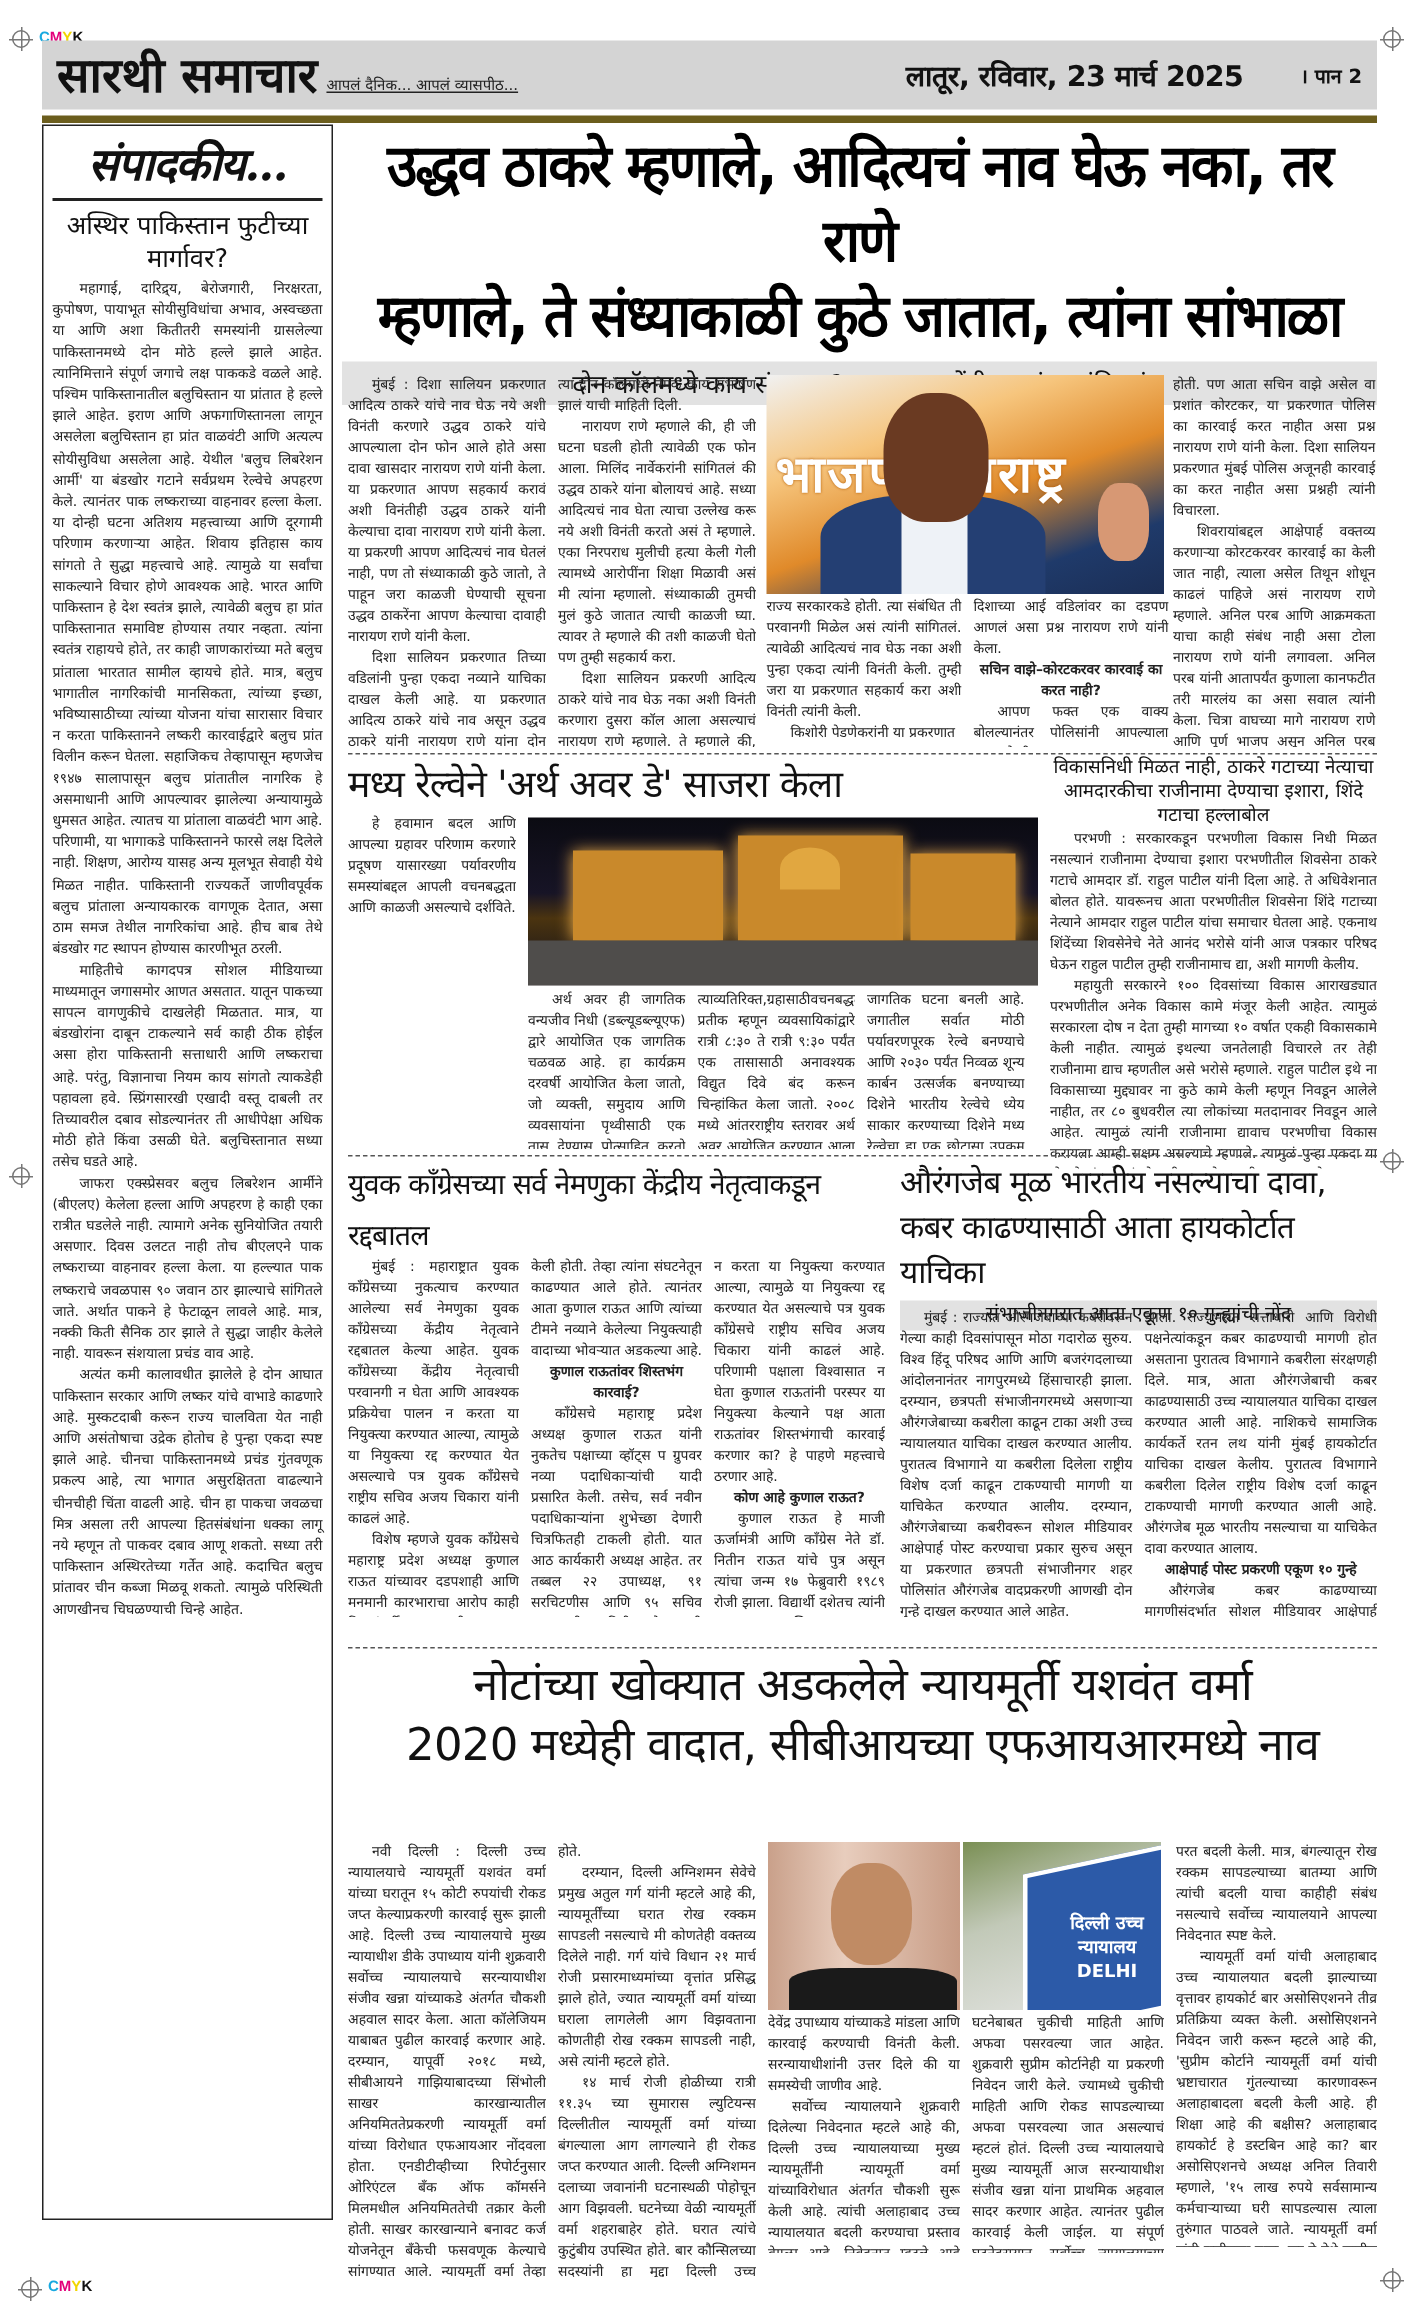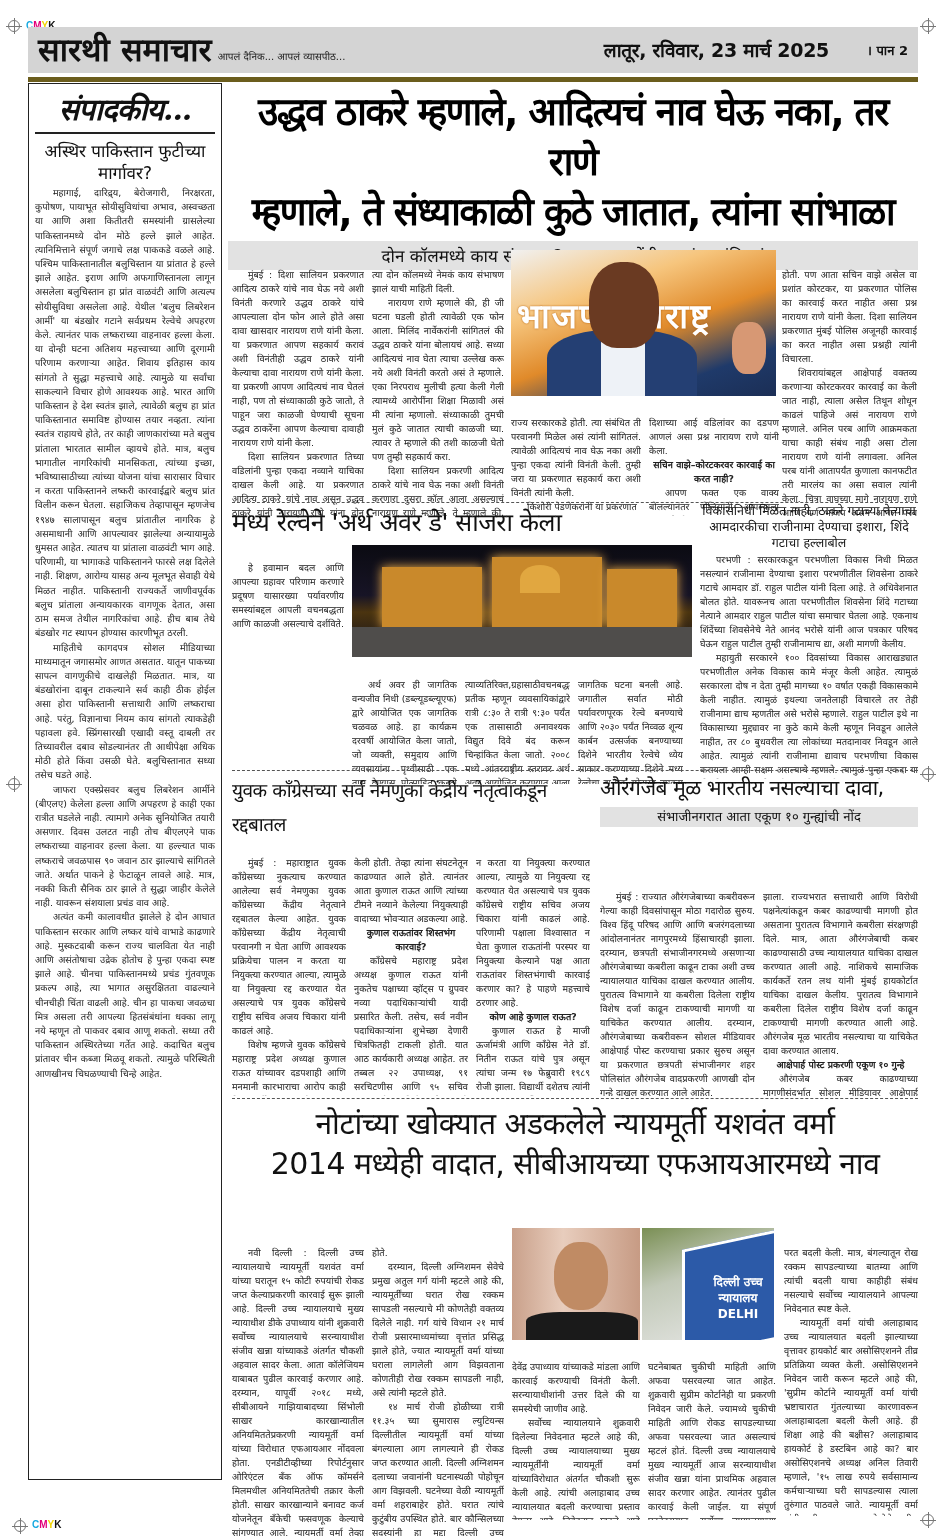--- a/index.html
+++ b/index.html
@@ -7,36 +7,36 @@
   body { font-family: "DejaVu Sans", sans-serif; color: #111; position: relative; }
 
   .regmark { position: absolute; width: 12px; height: 12px; border: 1px solid #777; border-radius: 50%; }
   .regmark::before { content: ""; position: absolute; left: 5px; top: -3px; width: 1px; height: 16px; background: #777; }
   .regmark::after { content: ""; position: absolute; top: 5px; left: -3px; height: 1px; width: 16px; background: #777; }
   .cmyk { position: absolute; font-family: "Liberation Sans", sans-serif; font-size: 10px; font-weight: bold; letter-spacing: 0; }
   .cmyk .c { color: #18a9e0; } .cmyk .m { color: #e3007a; } .cmyk .y { color: #f2d500; } .cmyk .k { color: #111; }
 
   .masthead { position: absolute; left: 28px; top: 27px; width: 890px; height: 46px; background: #d4d4d4; display: flex; align-items: center; padding: 0 10px; }
   .mast-title { font-family: "DejaVu Serif", serif; font-size: 32px; font-weight: bold; color: #111; line-height: 1; }
-  .mast-tag { font-size: 10px; margin-left: 6px; margin-top: 12px; color: #222; }
+  .mast-tag { font-size: 10px; margin-left: 6px; margin-top: 12px; color: #222; text-decoration: underline; }
   .mast-date { margin-left: auto; font-family: "DejaVu Sans", sans-serif; font-size: 19px; font-weight: bold; color: #111; letter-spacing: -0.3px; }
   .mast-page { margin-left: 38px; font-size: 13px; font-weight: bold; color: #111; }
   .mast-rule { position: absolute; left: 28px; top: 77px; width: 890px; height: 5px; background: #6b5d1d; }
 
   .editorial { position: absolute; left: 28px; top: 83px; width: 194px; height: 1397px; border: 1.5px solid #222; padding: 4px 6px; overflow: hidden; }
   .ed-title { font-family: "DejaVu Serif", serif; font-style: italic; font-size: 30px; font-weight: bold; text-align: center; border-bottom: 2px solid #222; padding-bottom: 3px; letter-spacing: -1px; }
   .ed-head { text-align: center; font-size: 17px; line-height: 22px; margin-top: 6px; font-weight: normal; }
   .ed-body { font-size: 9.4px; line-height: 14.2px; text-align: justify; margin-top: 2px; color: #222; }
   .ed-body p { text-indent: 18px; }
 
   .main { position: absolute; left: 228px; top: 83px; width: 690px; }
   .headline-xl { font-family: "DejaVu Sans", sans-serif; font-weight: 900; font-size: 39px; line-height: 50px; text-align: center; letter-spacing: -1.5px; color: #000; transform: scaleX(0.95); transform-origin: center; }
   .subhead-bar { background: #e2e2e2; text-align: center; font-size: 17px; padding: 3px 0; margin-top: 2px; }
 
-  .cols { position: absolute; display: flex; gap: 8px; margin-top: 18px; }
+  .cols { position: absolute; display: flex; gap: 8px; }
   .col { font-size: 9.3px; line-height: 14px; text-align: justify; color: #222; overflow: hidden; }
   .col p { text-indent: 16px; }
   .col .sub-c { text-align: center; font-weight: bold; text-indent: 0; }
 
   .photo { position: absolute; overflow: hidden; }
   .photo-rane { background: linear-gradient(160deg, #f1f1f1 0%, #f6c57d 30%, #e08a2a 55%, #1f3a6a 80%, #1b2e55 100%); }
   .photo-rane .banner { position: absolute; left: 6px; top: 42px; font-weight: 900; font-size: 34px; color: #fff; letter-spacing: 2px; text-shadow: 0 0 2px #b35a00; }
   .photo-rane .face { position: absolute; left: 78px; top: 12px; width: 70px; height: 86px; border-radius: 45% 45% 40% 40%; background: #6a3a22; }
   .photo-rane .suit { position: absolute; left: 36px; top: 80px; width: 150px; height: 70px; border-radius: 40% 40% 0 0; background: #243f73; }
   .photo-rane .shirt { position: absolute; left: 90px; top: 86px; width: 44px; height: 64px; background: #eef2f7; }
@@ -196,39 +196,40 @@
   </div>
   <div class="col" style="width:114px;height:240px;">
     <p style="text-indent:0">न करता या नियुक्त्या करण्यात आल्या, त्यामुळे या नियुक्त्या रद्द करण्यात येत असल्याचे पत्र युवक काँग्रेसचे राष्ट्रीय सचिव अजय चिकारा यांनी काढलं आहे. परिणामी पक्षाला विश्वासात न घेता कुणाल राऊतांनी परस्पर या नियुक्त्या केल्याने पक्ष आता राऊतांवर शिस्तभंगाची कारवाई करणार का? हे पाहणे महत्त्वाचे ठरणार आहे.</p>
     <p class="sub-c">कोण आहे कुणाल राऊत?</p>
     <p>कुणाल राऊत हे माजी ऊर्जामंत्री आणि काँग्रेस नेते डॉ. नितीन राऊत यांचे पुत्र असून त्यांचा जन्म १७ फेब्रुवारी १९८९ रोजी झाला. विद्यार्थी दशेतच त्यांनी राजकारण आणि समाजकारण यात रस घेण्यास सुरुवात केली. संकल्प या स्वयंसेवी संस्थेच्या माध्यमातून त्यांनी समाजकार्यास प्रारंभ केला.</p>
   </div>
 </div>
 
 <div style="position:absolute;left:600px;top:773px;width:318px;">
   <div class="hl-m" style="font-weight:normal;font-size:21px;line-height:30px;">औरंगजेब मूळ भारतीय नसल्याचा दावा,</div>
+  <div class="hl-m" style="font-weight:normal;font-size:21px;line-height:30px;">कबर काढण्यासाठी आता हायकोर्टात याचिका</div>
   <div class="sub-bar" style="font-size:13px;line-height:20px;margin-top:4px;">संभाजीनगरात आता एकूण १० गुन्ह्यांची नोंद</div>
 </div>
 <div class="cols" style="left:600px;top:872px;">
   <div class="col" style="width:155px;height:206px;">
     <p>मुंबई : राज्यात औरंगजेबाच्या कबरीवरून गेल्या काही दिवसांपासून मोठा गदारोळ सुरुय. विश्व हिंदू परिषद आणि आणि बजरंगदलाच्या आंदोलनानंतर नागपुरमध्ये हिंसाचारही झाला. दरम्यान, छत्रपती संभाजीनगरमध्ये असणाऱ्या औरंगजेबाच्या कबरीला काढून टाका अशी उच्च न्यायालयात याचिका दाखल करण्यात आलीय. पुरातत्व विभागाने या कबरीला दिलेला राष्ट्रीय विशेष दर्जा काढून टाकण्याची मागणी या याचिकेत करण्यात आलीय. दरम्यान, औरंगजेबाच्या कबरीवरून सोशल मीडियावर आक्षेपार्ह पोस्ट करण्याचा प्रकार सुरुच असून या प्रकरणात छत्रपती संभाजीनगर शहर पोलिसांत औरंगजेब वादप्रकरणी आणखी दोन गुन्हे दाखल करण्यात आले आहेत.</p>
 
   </div>
   <div class="col" style="width:155px;height:206px;">
     <p style="text-indent:0">झाला. राज्यभरात सत्ताधारी आणि विरोधी पक्षनेत्यांकडून कबर काढण्याची मागणी होत असताना पुरातत्व विभागाने कबरीला संरक्षणही दिले. मात्र, आता औरंगजेबाची कबर काढण्यासाठी उच्च न्यायालयात याचिका दाखल करण्यात आली आहे. नाशिकचे सामाजिक कार्यकर्ते रतन लथ यांनी मुंबई हायकोर्टात याचिका दाखल केलीय. पुरातत्व विभागाने कबरीला दिलेल राष्ट्रीय विशेष दर्जा काढून टाकण्याची मागणी करण्यात आली आहे. औरंगजेब मूळ भारतीय नसल्याचा या याचिकेत दावा करण्यात आलाय.</p>
     <p class="sub-c">आक्षेपार्ह पोस्ट प्रकरणी एकूण १० गुन्हे</p>
     <p>औरंगजेब कबर काढण्याच्या मागणीसंदर्भात सोशल मीडियावर आक्षेपार्ह पोस्ट करण्याचे सत्र सुरुच आहे. औरंगजेब कबर वादप्रकरणी छत्रपती संभाजीनगर शहर पोलिसांत आणखी दोन गुन्हे दाखल करण्यात आलेत.</p>
   </div>
 </div>
 
 <div class="dotted-rule" style="left:232px;top:1098px;width:686px;"></div>
 
 <div style="position:absolute;left:232px;top:1104px;width:686px;">
   <div class="hl-big">नोटांच्या खोक्यात अडकलेले न्यायमूर्ती यशवंत वर्मा</div>
-  <div class="hl-big">2014 मध्येही वादात, सीबीआयच्या एफआयआरमध्ये नाव</div>
+  <div class="hl-big">2020 मध्येही वादात, सीबीआयच्या एफआयआरमध्ये नाव</div>
 </div>
 <div class="cols" style="left:232px;top:1228px;">
   <div class="col" style="width:132px;height:290px;">
       <p>नवी दिल्ली : दिल्ली उच्च न्यायालयाचे न्यायमूर्ती यशवंत वर्मा यांच्या घरातून १५ कोटी रुपयांची रोकड जप्त केल्याप्रकरणी कारवाई सुरू झाली आहे. दिल्ली उच्च न्यायालयाचे मुख्य न्यायाधीश डीके उपाध्याय यांनी शुक्रवारी सर्वोच्च न्यायालयाचे सरन्यायाधीश संजीव खन्ना यांच्याकडे अंतर्गत चौकशी अहवाल सादर केला. आता कॉलेजियम याबाबत पुढील कारवाई करणार आहे. दरम्यान, यापूर्वी २०१८ मध्ये, सीबीआयने गाझियाबादच्या सिंभोली साखर कारखान्यातील अनियमिततेप्रकरणी न्यायमूर्ती वर्मा यांच्या विरोधात एफआयआर नोंदवला होता. एनडीटीव्हीच्या रिपोर्टनुसार ओरिएंटल बँक ऑफ कॉमर्सने मिलमधील अनियमिततेची तक्रार केली होती. साखर कारखान्याने बनावट कर्ज योजनेतून बँकेची फसवणूक केल्याचे सांगण्यात आले. न्यायमूर्ती वर्मा तेव्हा कंपनीचे बिगर कार्यकारी संचालक</p>
     </div>
   <div class="col" style="width:132px;height:290px;">
     <p style="text-indent:0">होते.</p>
     <p>दरम्यान, दिल्ली अग्निशमन सेवेचे प्रमुख अतुल गर्ग यांनी म्हटले आहे की, न्यायमूर्तींच्या घरात रोख रक्कम सापडली नसल्याचे मी कोणतेही वक्तव्य दिलेले नाही. गर्ग यांचे विधान २१ मार्च रोजी प्रसारमाध्यमांच्या वृत्तांत प्रसिद्ध झाले होते, ज्यात न्यायमूर्ती वर्मा यांच्या घराला लागलेली आग विझवताना कोणतीही रोख रक्कम सापडली नाही, असे त्यांनी म्हटले होते.</p>
     <p>१४ मार्च रोजी होळीच्या रात्री ११.३५ च्या सुमारास ल्युटियन्स दिल्लीतील न्यायमूर्ती वर्मा यांच्या बंगल्याला आग लागल्याने ही रोकड जप्त करण्यात आली. दिल्ली अग्निशमन दलाच्या जवानांनी घटनास्थळी पोहोचून आग विझवली. घटनेच्या वेळी न्यायमूर्ती वर्मा शहराबाहेर होते. घरात त्यांचे कुटुंबीय उपस्थित होते. बार कौन्सिलच्या सदस्यांनी हा मुद्दा दिल्ली उच्च न्यायालयाचे मुख्य न्यायमूर्ती</p>
   </div>

